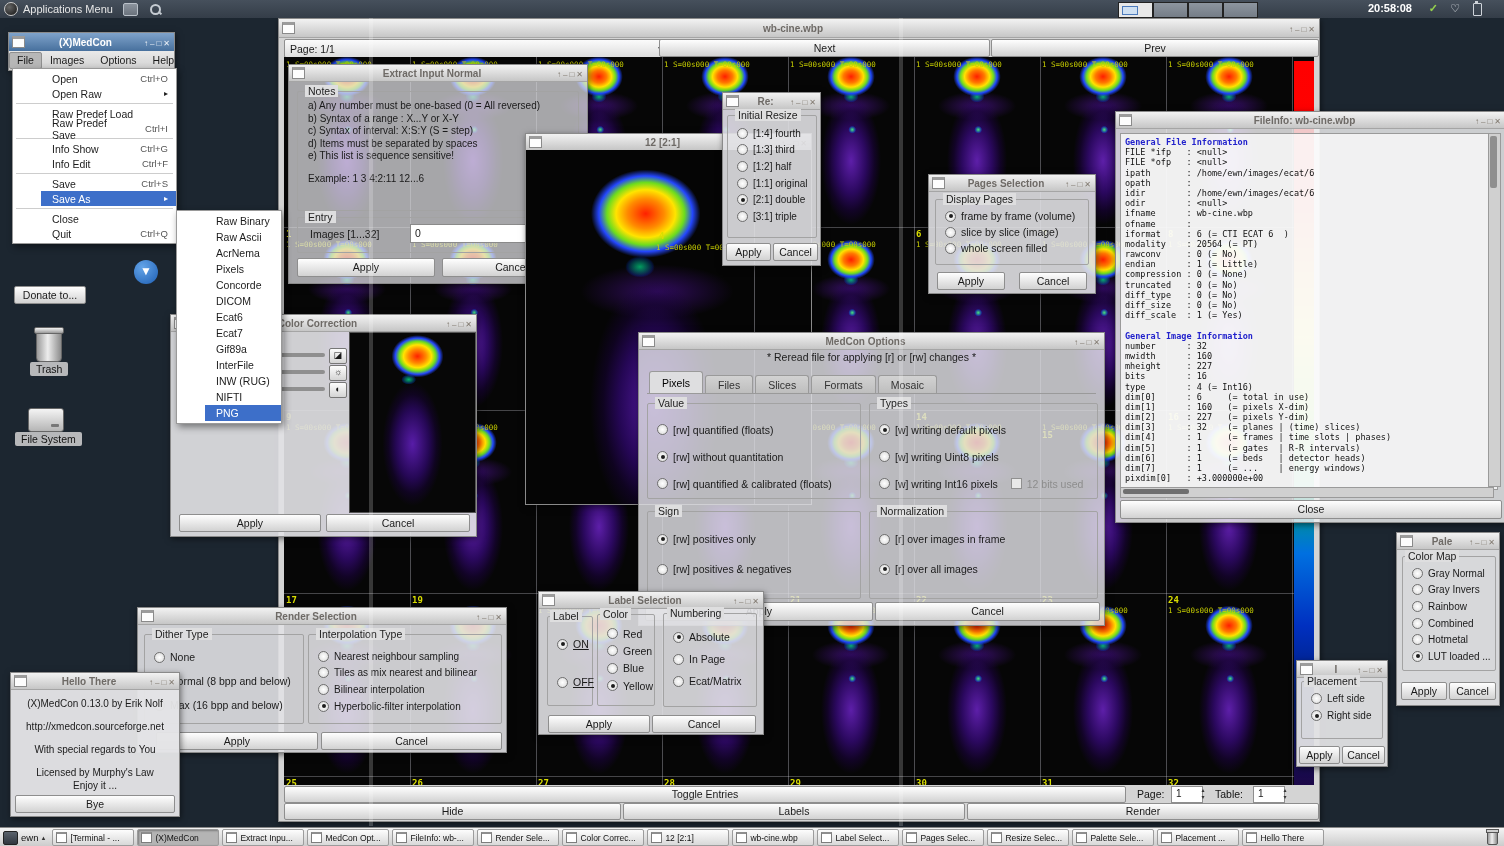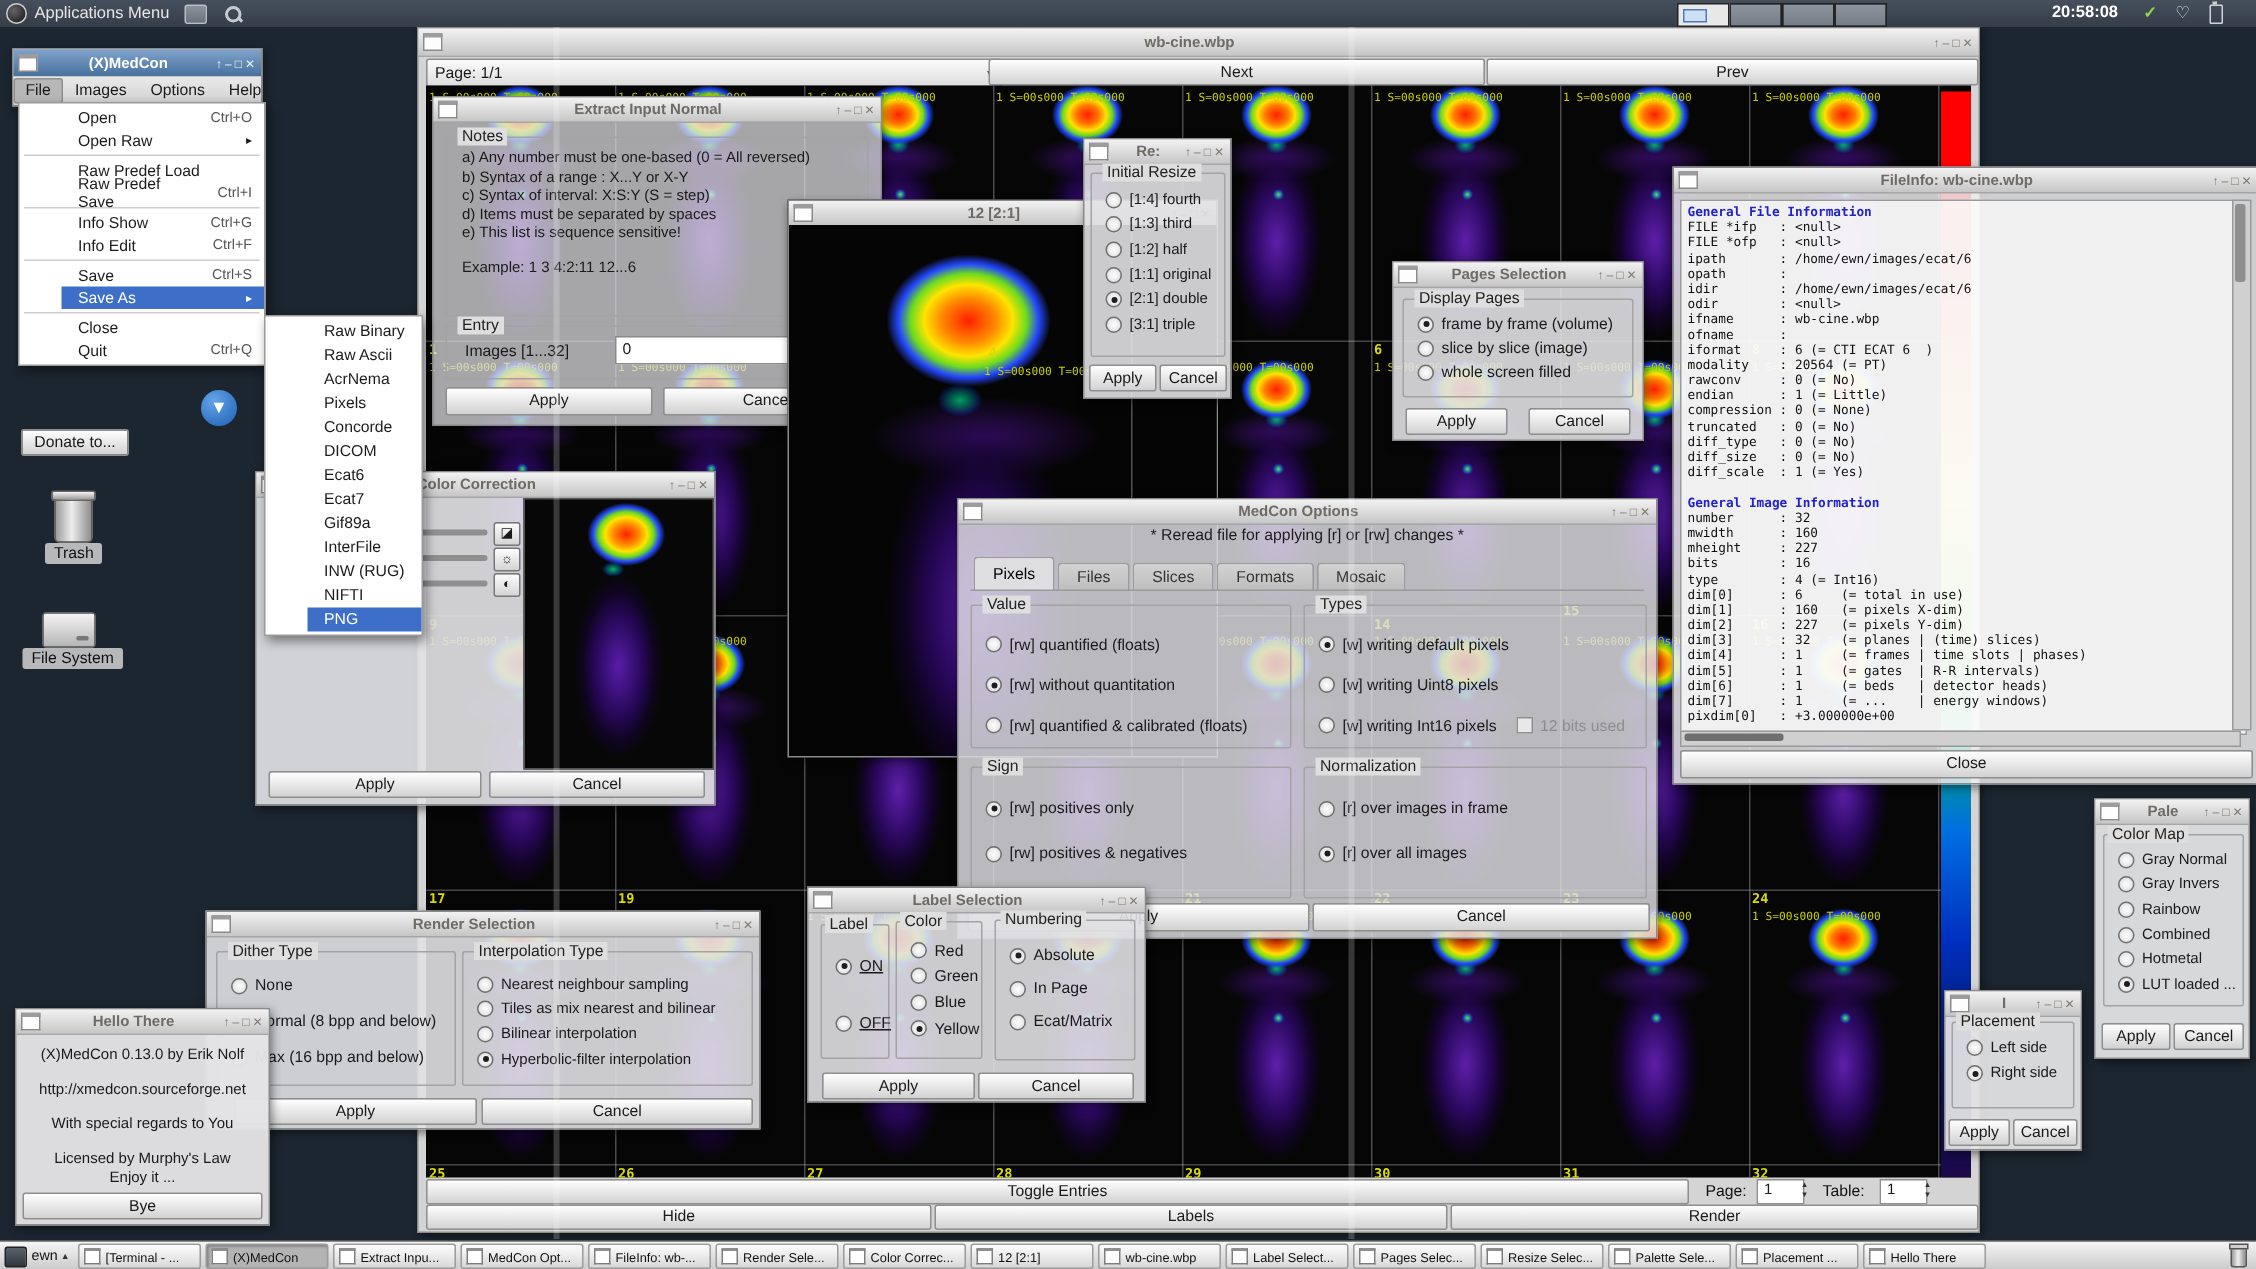--- a/index.html
+++ b/index.html
@@ -319,21 +319,21 @@
         <div class="snum" style="left: 632px; top: 721px;">30</div>
         <div class="slab" style="left: 758px; top: 3px;">1 S=00s000 T=00s000</div>
         <div class="cell" style="left: 756px; top: -6px;">
           <div class="scan"></div>
         </div>
         <div class="snum" style="left: 758px; top: 172px;">7</div>
         <div class="slab" style="left: 758px; top: 183px;">1 S=00s000 T=00s000</div>
         <div class="cell" style="left: 756px; top: 177px;">
           <div class="scan"></div>
         </div>
-        <div class="snum" style="left: 758px; top: 346px;">15</div>
+        <div class="snum" style="left: 758px; top: 373px;">15</div>
         <div class="slab" style="left: 758px; top: 366px;">1 S=00s000 T=00s000</div>
         <div class="cell" style="left: 756px; top: 360px;">
           <div class="scan"></div>
         </div>
         <div class="snum" style="left: 758px; top: 538px;">23</div>
         <div class="slab" style="left: 758px; top: 549px;">1 S=00s000 T=00s000</div>
         <div class="cell" style="left: 756px; top: 543px;">
           <div class="scan"></div>
         </div>
         <div class="snum" style="left: 758px; top: 721px;">31</div>

